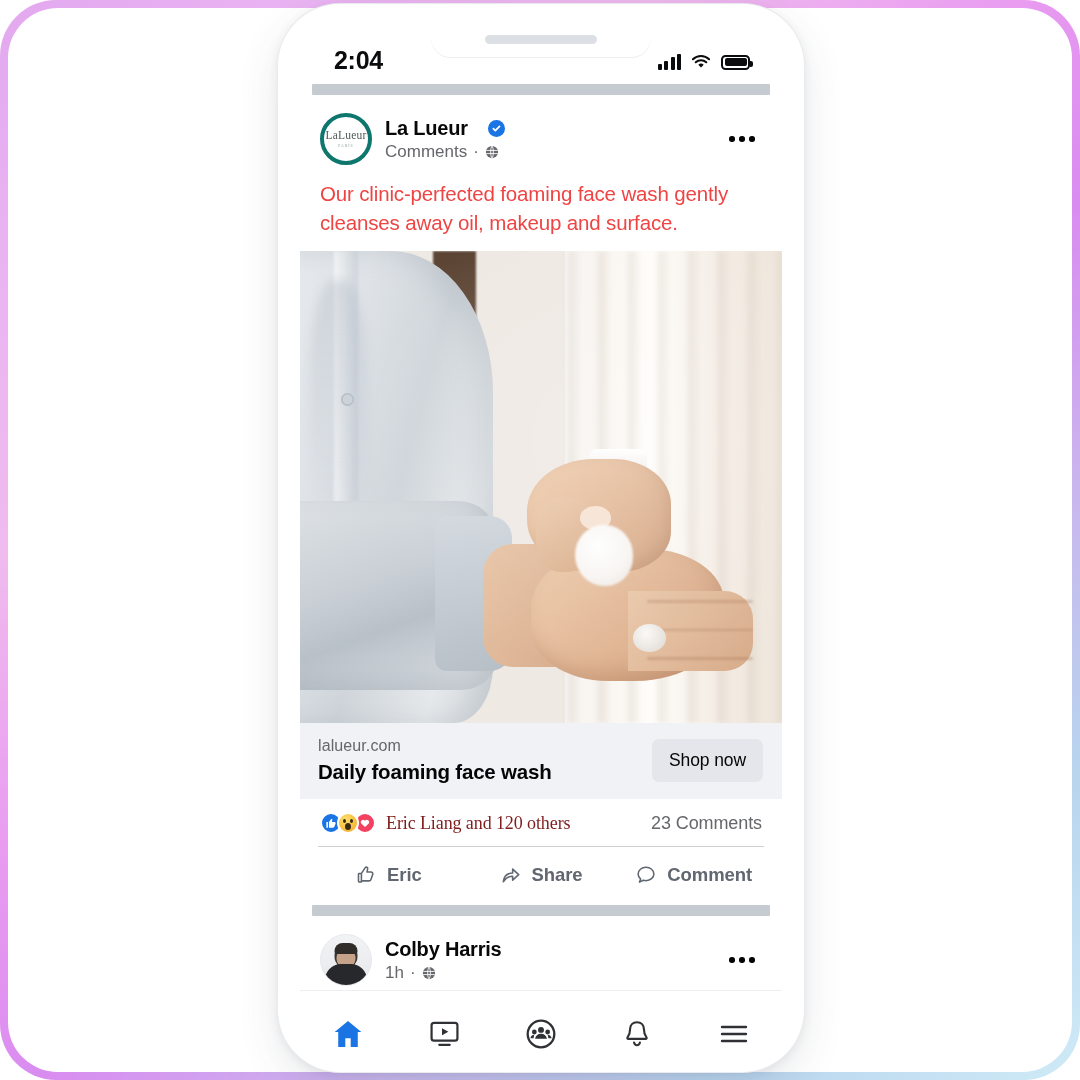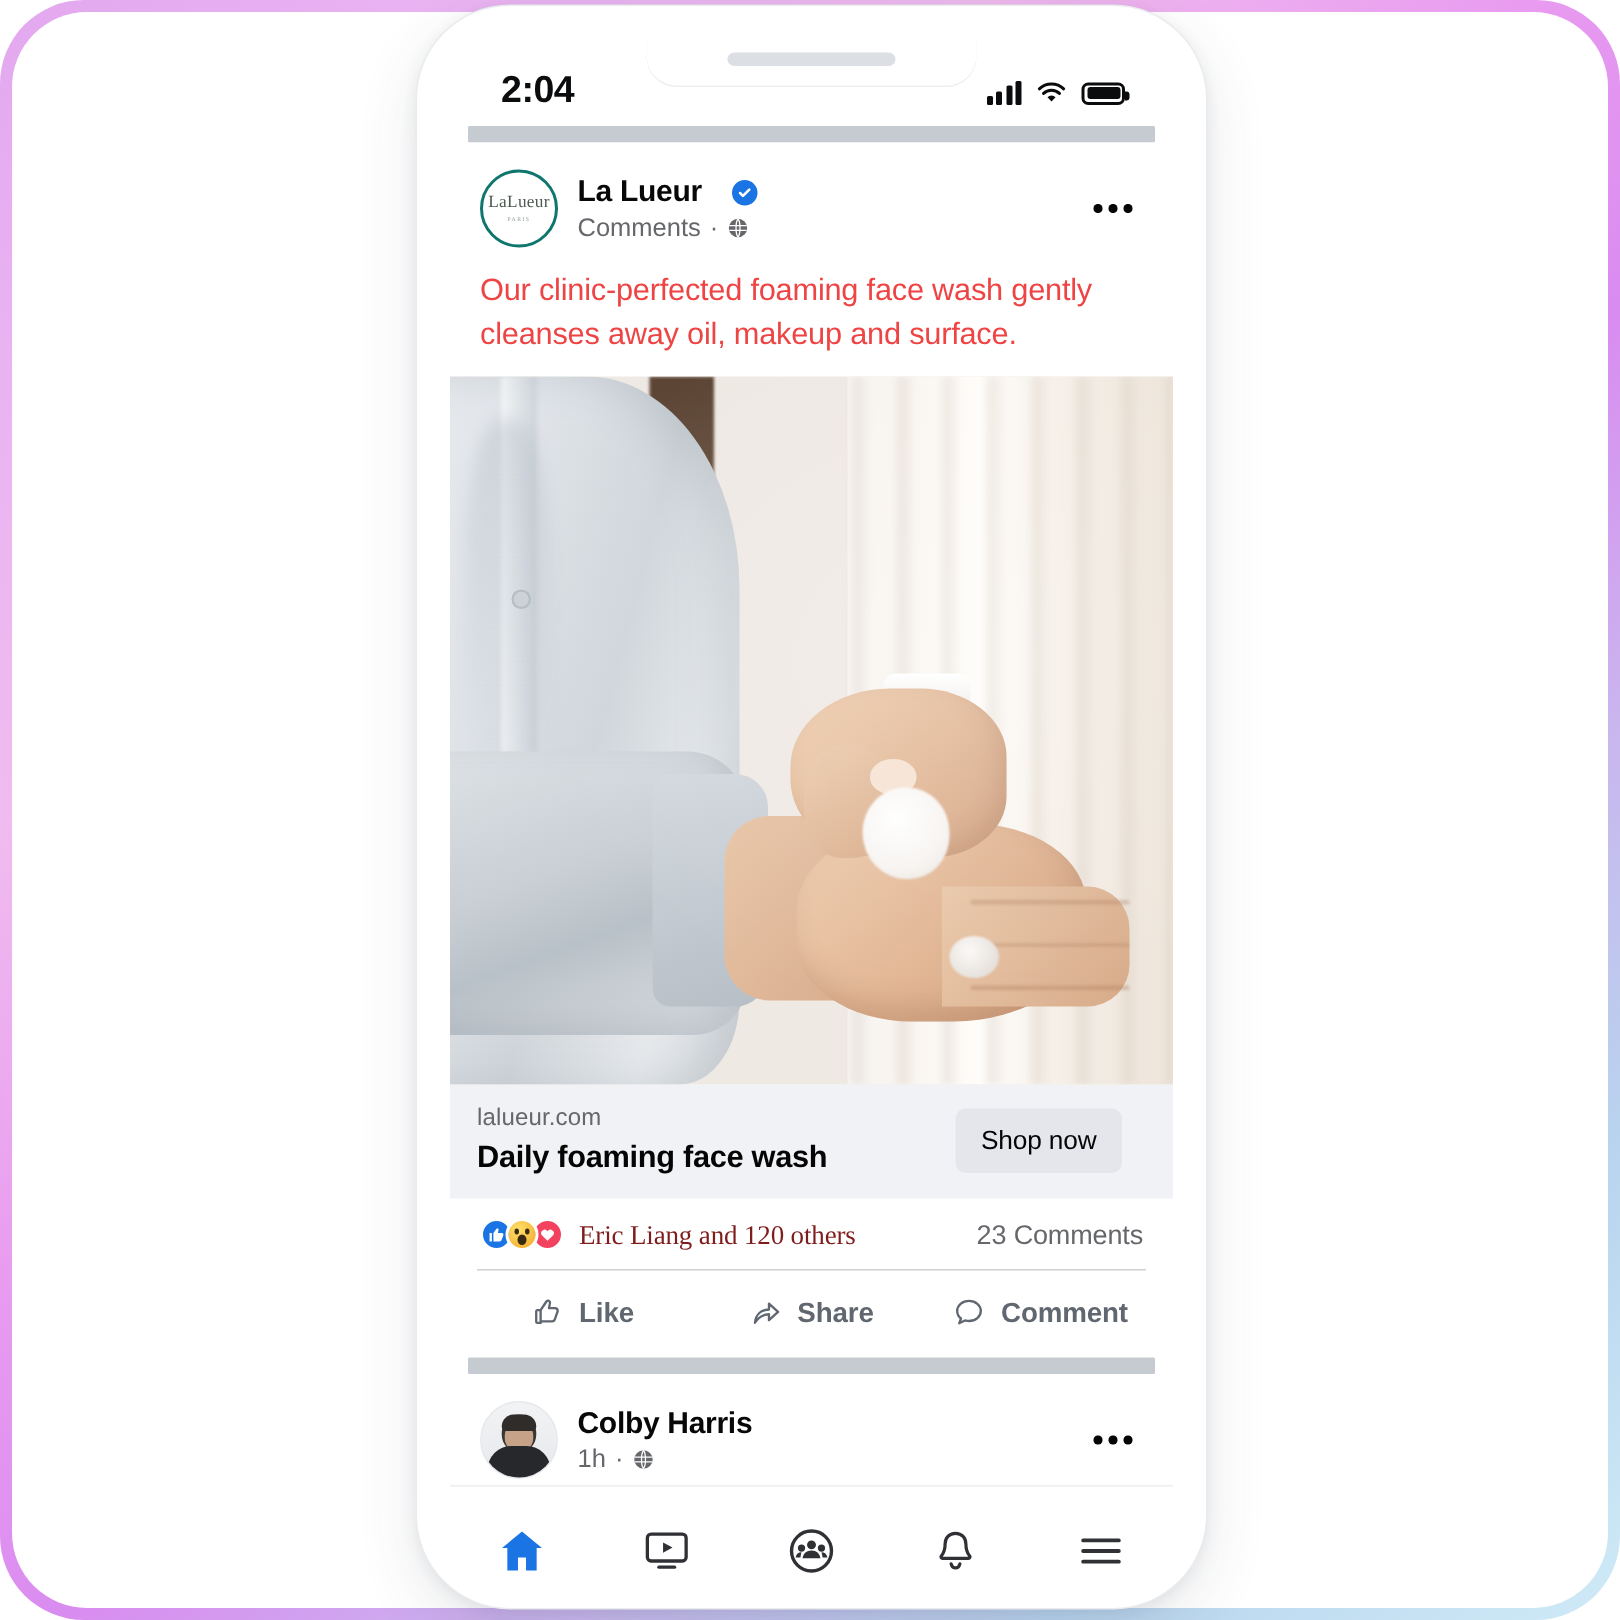--- a/index.html
+++ b/index.html
@@ -129,21 +129,21 @@
 
   
   .post-head {
     display:flex; align-items:center;
     padding:18px 20px 12px 20px;
   }
   .avatar {
     width:52px; height:52px; border-radius:50%;
     flex:none; position:relative; overflow:hidden;
     background:#ffffff;
-    border:2px solid #0f766e;
+    border:4px solid #0f766e;
     display:flex; flex-direction:column;
     align-items:center; justify-content:center;
   }
   .avatar-logo {
     font-family:"Liberation Serif", serif;
     font-size:11.5px;
     letter-spacing:0.2px;
     color:#4d5a52;
     white-space:nowrap;
     line-height:1;
@@ -354,21 +354,21 @@
     border-radius:50%;
     filter:blur(0.6px);
   }
   .ph-soft { position:absolute; inset:0; backdrop-filter:none;
     background:radial-gradient(ellipse at 70% 40%, rgba(255,255,255,0.18), rgba(255,255,255,0) 60%); }
 
   
   .linkcard {
     display:flex; align-items:center;
     background:#f0f2f5;
-    padding:13px 34px 14px 18px;
+    padding:13px 19px 14px 18px;
   }
   .linkcard-txt { flex:1; min-width:0; }
   .link-domain {
     font-size:16px; color:#65676b; letter-spacing:0.1px;
     line-height:1.2;
   }
   .link-title {
     font-size:20.5px; font-weight:700; color:#050505;
     letter-spacing:-0.2px; margin-top:4px; line-height:1.25;
   }
@@ -562,21 +562,21 @@
             <span class="rx-comments">23 Comments</span>
           </div>
 
           <div class="divider"></div>
 
           <div class="actions">
             <div class="action">
               <svg viewBox="0 0 24 24">
                 <path d="M7 10.3 11.2 4c.5-.7 1.5-.8 2.1-.3.4.3.6.8.5 1.3l-.7 3.8h4.3c1.1 0 2 .9 2 2 0 .2 0 .4-.1.6l-1.9 5.5c-.3.9-1.1 1.5-2 1.5H7M7 10.3v9.3M7 10.3H4.6c-.4 0-.8.4-.8.8v7.7c0 .4.4.8.8.8H7" stroke="#606770" stroke-width="1.7" fill="none" stroke-linejoin="round" stroke-linecap="round"></path>
               </svg>
-              <span>Like</span>
+              <span>Eric</span>
             </div>
             <div class="action">
               <svg viewBox="0 0 24 24">
                 <path d="M3.6 19.4c.6-6 4.6-9.4 10.2-9.6V5.6l6.6 6-6.6 6v-4.3c-4.3.1-7.4 1.7-10.2 6.1z" stroke="#606770" stroke-width="1.7" fill="none" stroke-linejoin="round" stroke-linecap="round"></path>
               </svg>
               <span>Share</span>
             </div>
             <div class="action">
               <svg viewBox="0 0 24 24">
                 <path d="M12 3.6c4.8 0 8.6 3.2 8.6 7.3 0 4-3.8 7.3-8.6 7.3-1 0-2-.2-2.9-.4l-4.2 2 1.3-3.4c-1.7-1.3-2.8-3.2-2.8-5.5 0-4.1 3.8-7.3 8.6-7.3z" stroke="#606770" stroke-width="1.7" fill="none" stroke-linejoin="round"></path>

